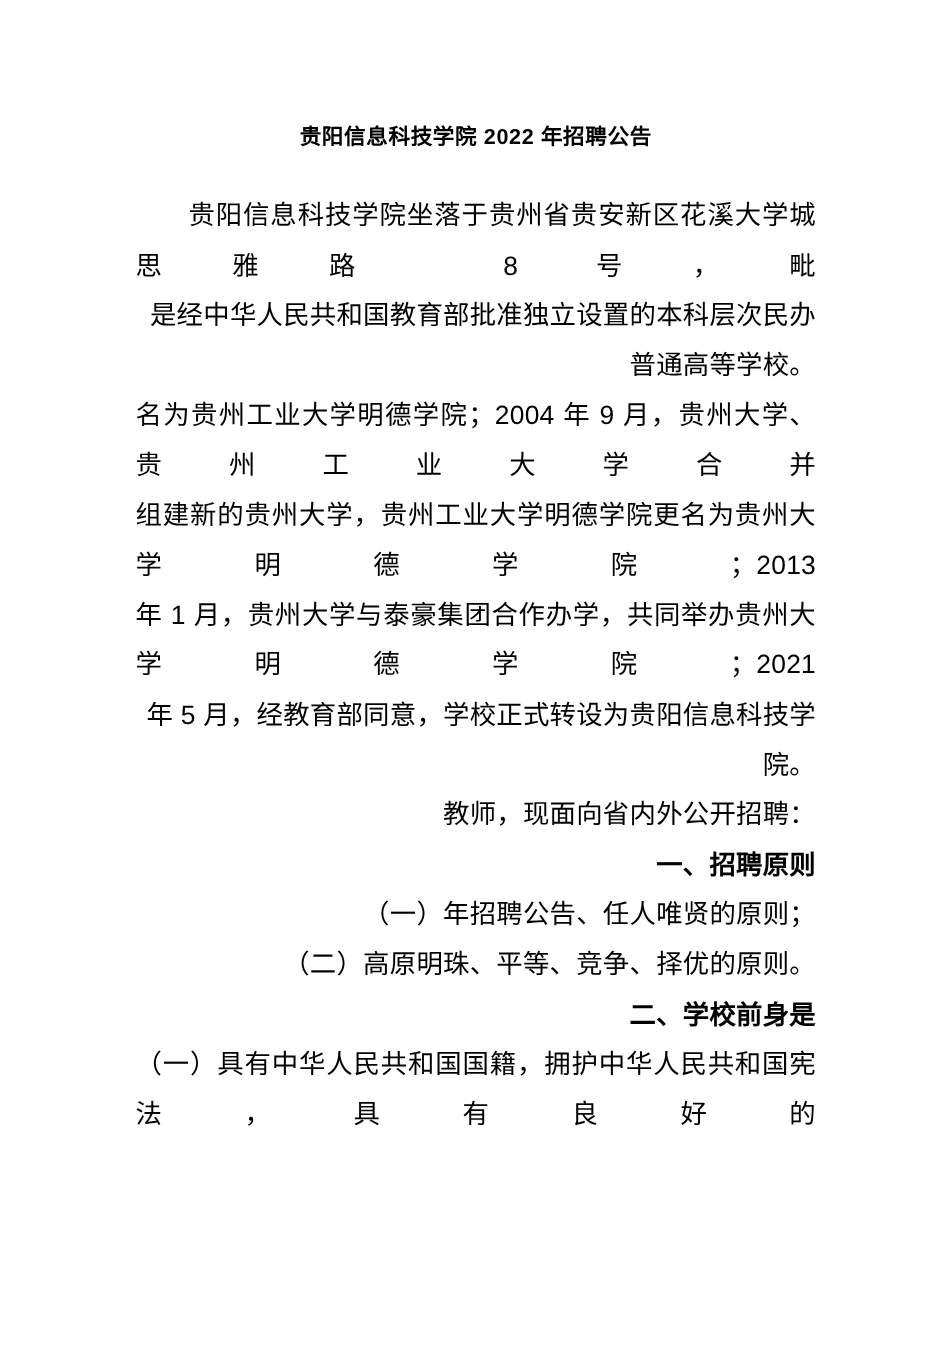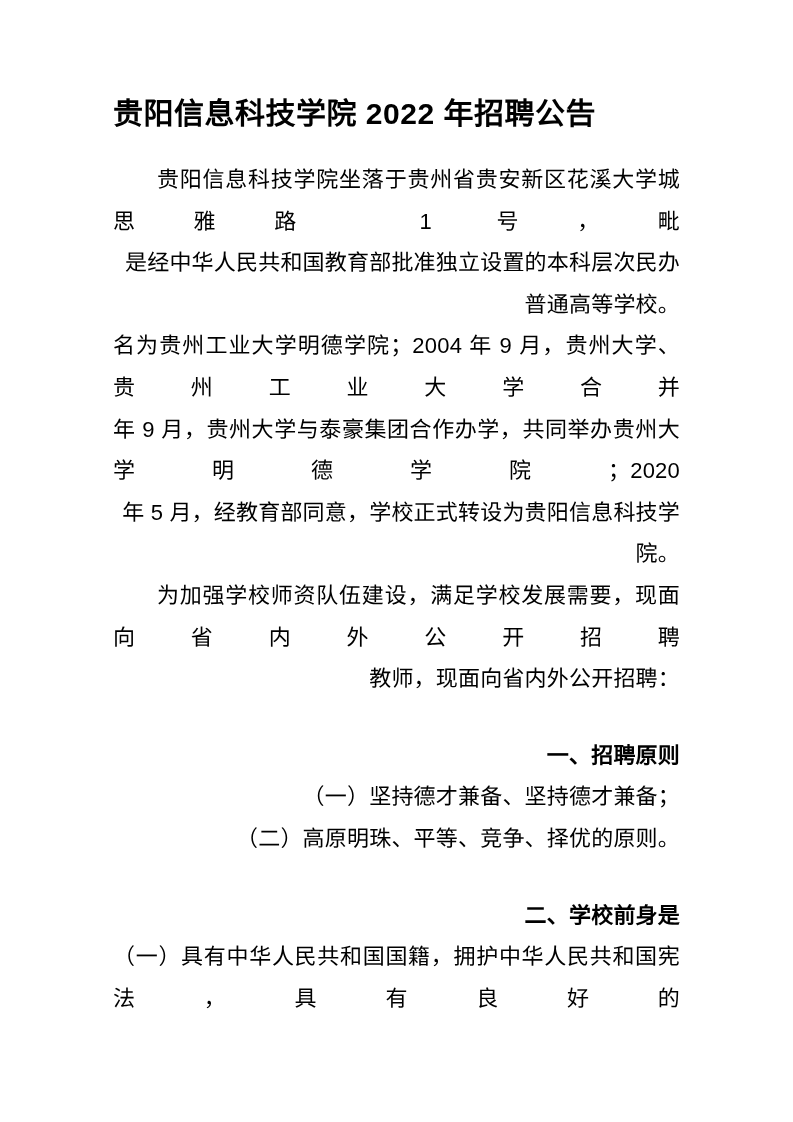--- a/index.html
+++ b/index.html
@@ -14,61 +14,61 @@
     box-sizing: border-box;
     margin: 0 auto;
     background: var(--page-bg, #ffffff);
     padding: 96px 113px 0 113px;
     font-family: "Liberation Sans", "DejaVu Sans", sans-serif;
     color: var(--text-color, #000000);
     overflow: hidden;
   }
   .title {
     margin: 0 0 27px 0;
-    font-size: 30px;
+    font-size: 18px;
     font-weight: 700;
     line-height: 36px;
+    text-align: center;
     letter-spacing: 0.5px;
   }
   .line {
     font-size: 22px;
     line-height: 41.6px;
     text-align: right;
     letter-spacing: 0.2px;
   }
   
   .j {
     text-align: justify;
     text-align-last: justify;
   }
   
   .indent {
     text-indent: 2em;
   }
   .heading {
     font-weight: 700;
-    margin-top: 35px;
   }
 </style>
 </head>
 <body>
 
 <div class="page">
   <h1 class="title">贵阳信息科技学院 2022 年招聘公告</h1>
 
-  <div class="line j indent">贵阳信息科技学院坐落于贵州省贵安新区花溪大学城思雅路 1 号，毗</div>
+  <div class="line j indent">贵阳信息科技学院坐落于贵州省贵安新区花溪大学城思雅路 8 号，毗</div>
   <div class="line">是经中华人民共和国教育部批准独立设置的本科层次民办普通高等学校。</div>
 
   <div class="line j">名为贵州工业大学明德学院；2004 年 9 月，贵州大学、贵州工业大学合并</div>
-  <div class="line j">年 9 月，贵州大学与泰豪集团合作办学，共同举办贵州大学明德学院；2020</div>
+  <div class="line j">组建新的贵州大学，贵州工业大学明德学院更名为贵州大学明德学院；2013</div>
+  <div class="line j">年 1 月，贵州大学与泰豪集团合作办学，共同举办贵州大学明德学院；2021</div>
   <div class="line">年 5 月，经教育部同意，学校正式转设为贵阳信息科技学院。</div>
 
-  <div class="line j indent">为加强学校师资队伍建设，满足学校发展需要，现面向省内外公开招聘</div>
   <div class="line">教师，现面向省内外公开招聘：</div>
 
   <div class="line heading">一、招聘原则</div>
-  <div class="line">（一）坚持德才兼备、坚持德才兼备；</div>
+  <div class="line">（一）年招聘公告、任人唯贤的原则；</div>
   <div class="line">（二）高原明珠、平等、竞争、择优的原则。</div>
 
   <div class="line heading">二、学校前身是</div>
   <div class="line j">（一）具有中华人民共和国国籍，拥护中华人民共和国宪法，具有良好的</div>
 
 </div>
 
 </body></html>

